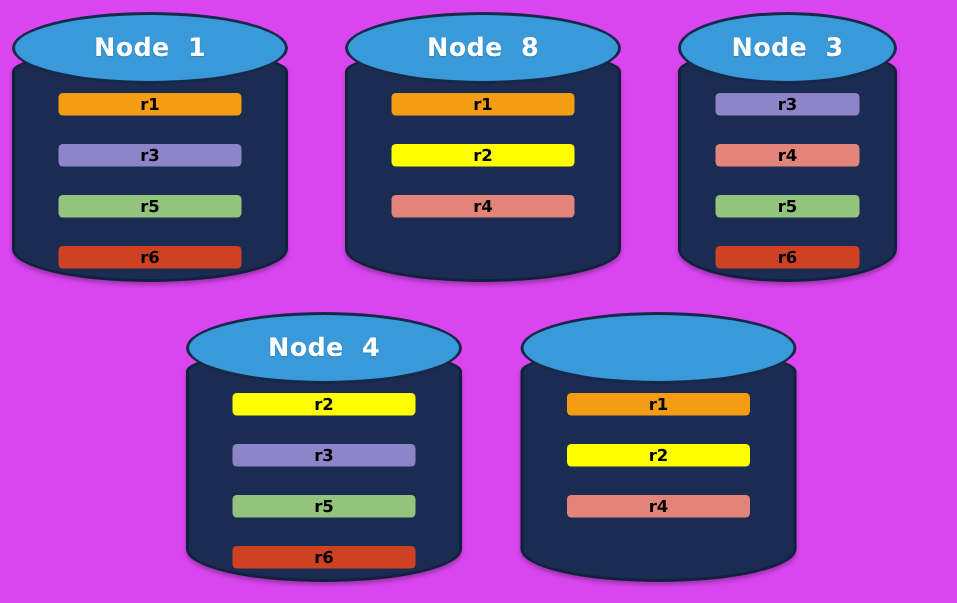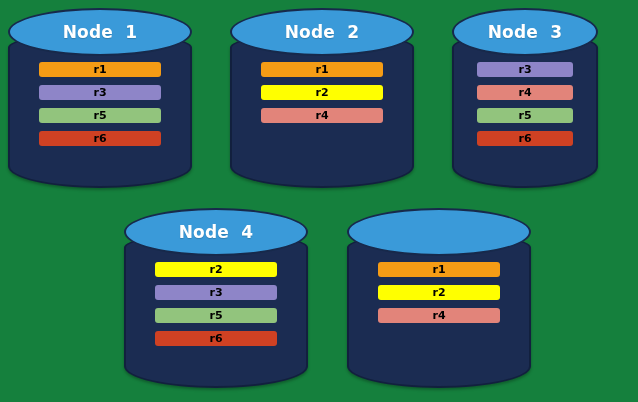--- a/index.html
+++ b/index.html
@@ -73,51 +73,51 @@
     position: absolute;
     left: 0;
     top: 54px;
     width: 100%;
     box-sizing: border-box;
     padding: 0 17%;
   }
   .bar {
     position: relative;
     height: 15px;
-    margin-bottom: 8px;
+    margin-bottom: 19px;
     border-radius: 3px;
     text-align: center;
     line-height: 15px;
     font-size: 11px;
     font-weight: bold;
     color: #000000;
     box-sizing: border-box;
     user-select: none;
   }
   .bar:last-child { margin-bottom: 0; }
 </style>
 </head>
 <body>
 
-<div id="diagram" style="background: #15803d; text-decoration: underline;">
+<div id="diagram" style="background: #d946ef; text-decoration: underline;">
     <div class="node" style="left: 8px; top: 8px; width: 184px; height: 180px;">
       <div class="cyl-body" style="background: rgb(27, 44, 82); border-color: rgb(18, 32, 62);"></div>
       <div class="cyl-top" style="background: rgb(58, 154, 217);"></div>
       <div class="cyl-label" style="color: rgb(255, 255, 255);">Node  1</div>
       <div class="bars">
         <div class="bar" style="background: rgb(245, 156, 21); color: rgb(0, 0, 0);">r1</div>
         <div class="bar" style="background: rgb(142, 133, 200); color: rgb(0, 0, 0);">r3</div>
         <div class="bar" style="background: rgb(146, 196, 125); color: rgb(0, 0, 0);">r5</div>
         <div class="bar" style="background: rgb(207, 65, 35); color: rgb(0, 0, 0);">r6</div>
       </div>
     </div>
     <div class="node" style="left: 230px; top: 8px; width: 184px; height: 180px;">
       <div class="cyl-body" style="background: rgb(27, 44, 82); border-color: rgb(18, 32, 62);"></div>
       <div class="cyl-top" style="background: rgb(58, 154, 217);"></div>
-      <div class="cyl-label" style="color: rgb(255, 255, 255);">Node  2</div>
+      <div class="cyl-label" style="color: rgb(255, 255, 255);">Node  8</div>
       <div class="bars">
         <div class="bar" style="background: rgb(245, 156, 21); color: rgb(0, 0, 0);">r1</div>
         <div class="bar" style="background: rgb(255, 255, 0); color: rgb(0, 0, 0);">r2</div>
         <div class="bar" style="background: rgb(226, 132, 122); color: rgb(0, 0, 0);">r4</div>
       </div>
     </div>
     <div class="node" style="left: 452px; top: 8px; width: 146px; height: 180px;">
       <div class="cyl-body" style="background: rgb(27, 44, 82); border-color: rgb(18, 32, 62);"></div>
       <div class="cyl-top" style="background: rgb(58, 154, 217);"></div>
       <div class="cyl-label" style="color: rgb(255, 255, 255);">Node  3</div>

